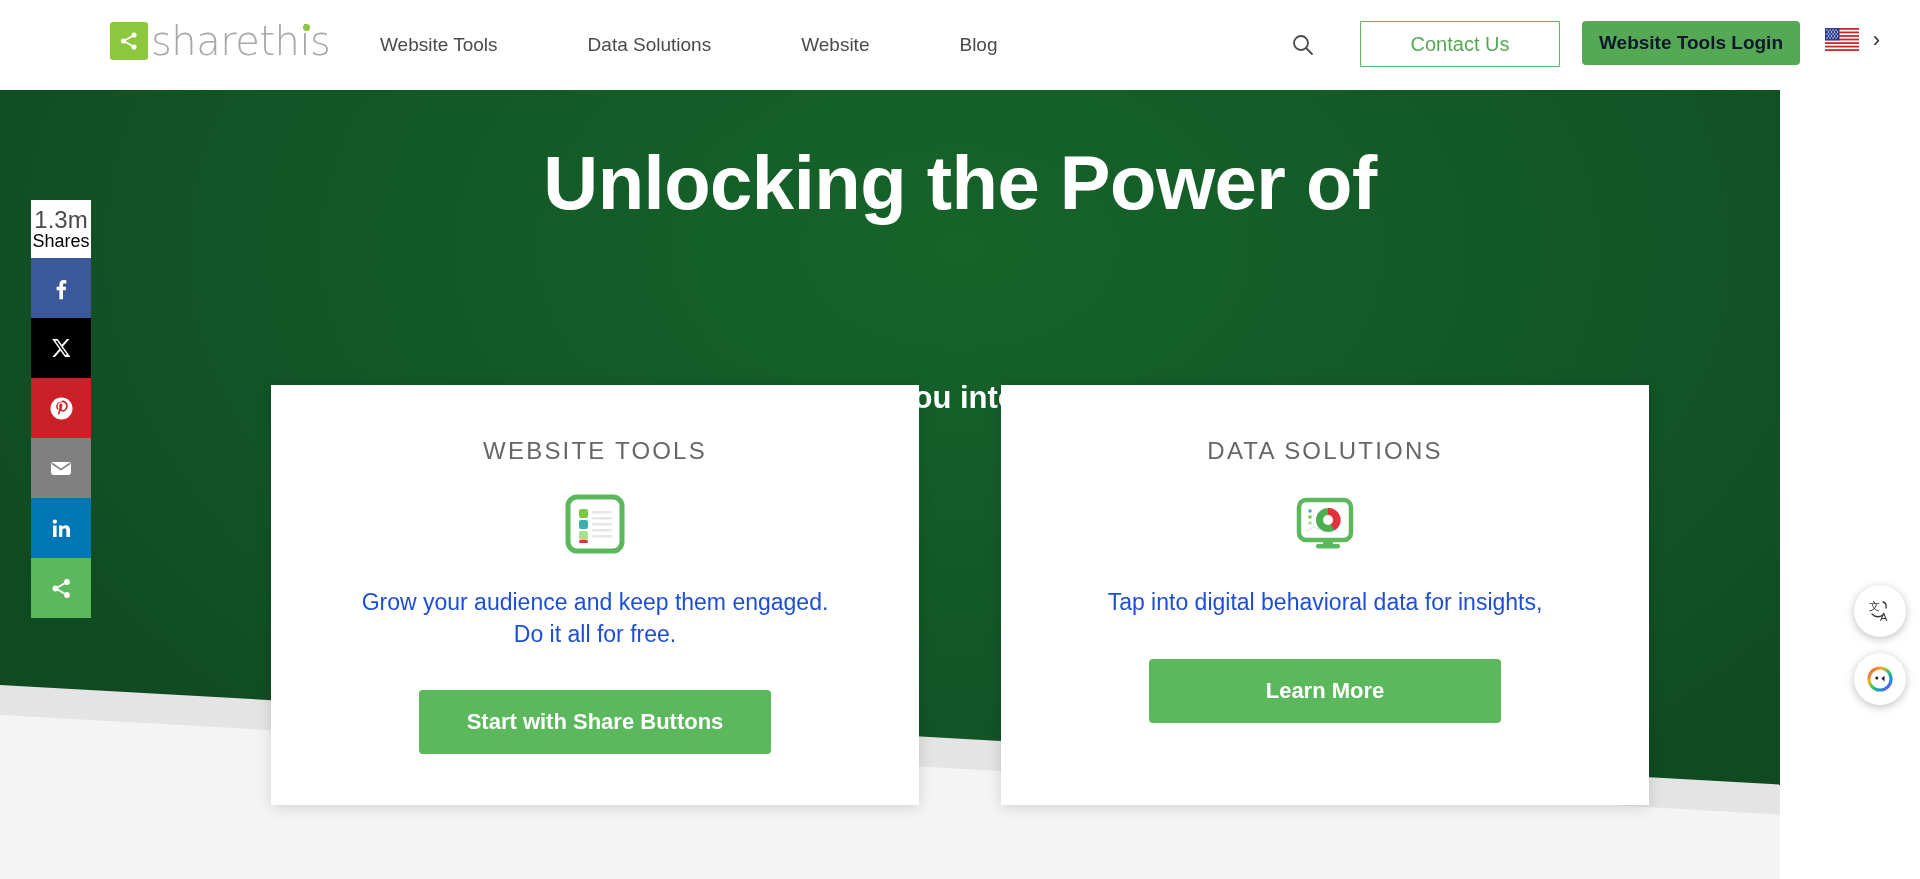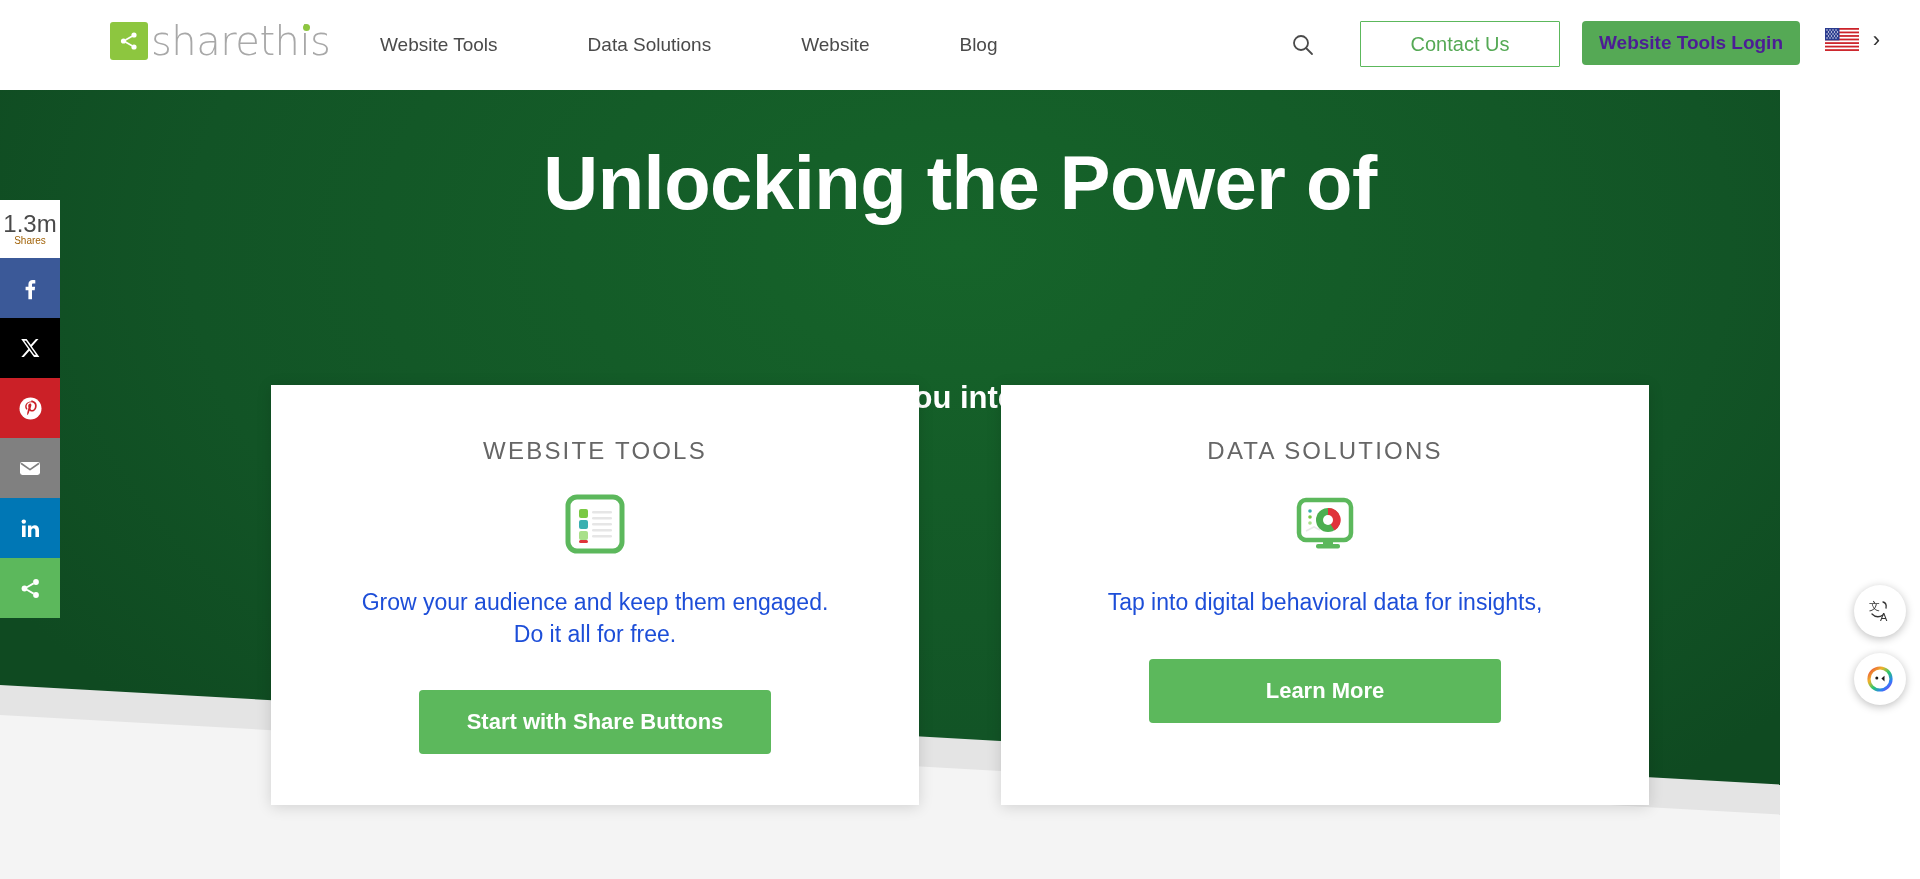--- a/index.html
+++ b/index.html
@@ -45,21 +45,21 @@
   }
   .contact-btn {
     position: absolute; right: 360px; top: 21px;
     width: 200px; height: 46px; border: 1.5px solid #5cb85c; border-radius: 1px;
     color: #55a955; font-size: 20px; background: #fff;
     display: flex; align-items: center; justify-content: center; cursor: pointer;
   }
   .login-btn {
     position: absolute; right: 120px; top: 21px;
     width: 218px; height: 44px; background: #55a955; border-radius: 4px;
-    color: #4c1d95; font-size: 19px; font-weight: bold;
+    color: #0f172a; font-size: 19px; font-weight: bold;
     display: flex; align-items: center; justify-content: center; cursor: pointer;
   }
   .flag-wrap { position: absolute; right: 40px; top: 28px; display:flex; align-items:center; gap:14px; cursor:pointer;}
   .flag { width: 34px; height: 23px; display:block; }
   .chev-right { font-size: 22px; color: #333; line-height: 1; }
 
   
   .hero {
     position: absolute; top: 90px; left: 0; width: 1780px; height: 789px;
     overflow: hidden;
@@ -116,29 +116,29 @@
   }
   .card-cta {
     margin-top: 40px; background: #5cb85c; color: #ffffff;
     font-size: 22px; font-weight: bold; border-radius: 4px;
     height: 64px; display: flex; align-items: center; justify-content: center;
     padding: 7px 40px; cursor: pointer; min-width: 352px;
   }
 
   
   .share-rail {
-    position: absolute; left: 0; top: 200px; width: 60px; z-index: 60;
+    position: absolute; left: 0; top: 200px; width: 60px; z-index: 60; padding-left: 31px;
   }
   .share-count {
     width: 60px; height: 58px; background: #ffffff; color: #4a4a4a;
     display: flex; flex-direction: column; align-items: center; justify-content: center;
     line-height: 1.05;
   }
   .share-count .num { font-size: 24px; }
-  .share-count .lbl { font-size: 10px; color:#a16207; }
+  .share-count .lbl { font-size: 18px; color:#000000; }
   .share-btn {
     width: 60px; height: 60px; display: flex; align-items: center; justify-content: center;
     cursor: pointer;
   }
 
   
   .float-widgets {
     position: absolute; right: 14px; top: 585px; z-index: 70;
     display: flex; flex-direction: column; gap: 16px; align-items: center;
   }

